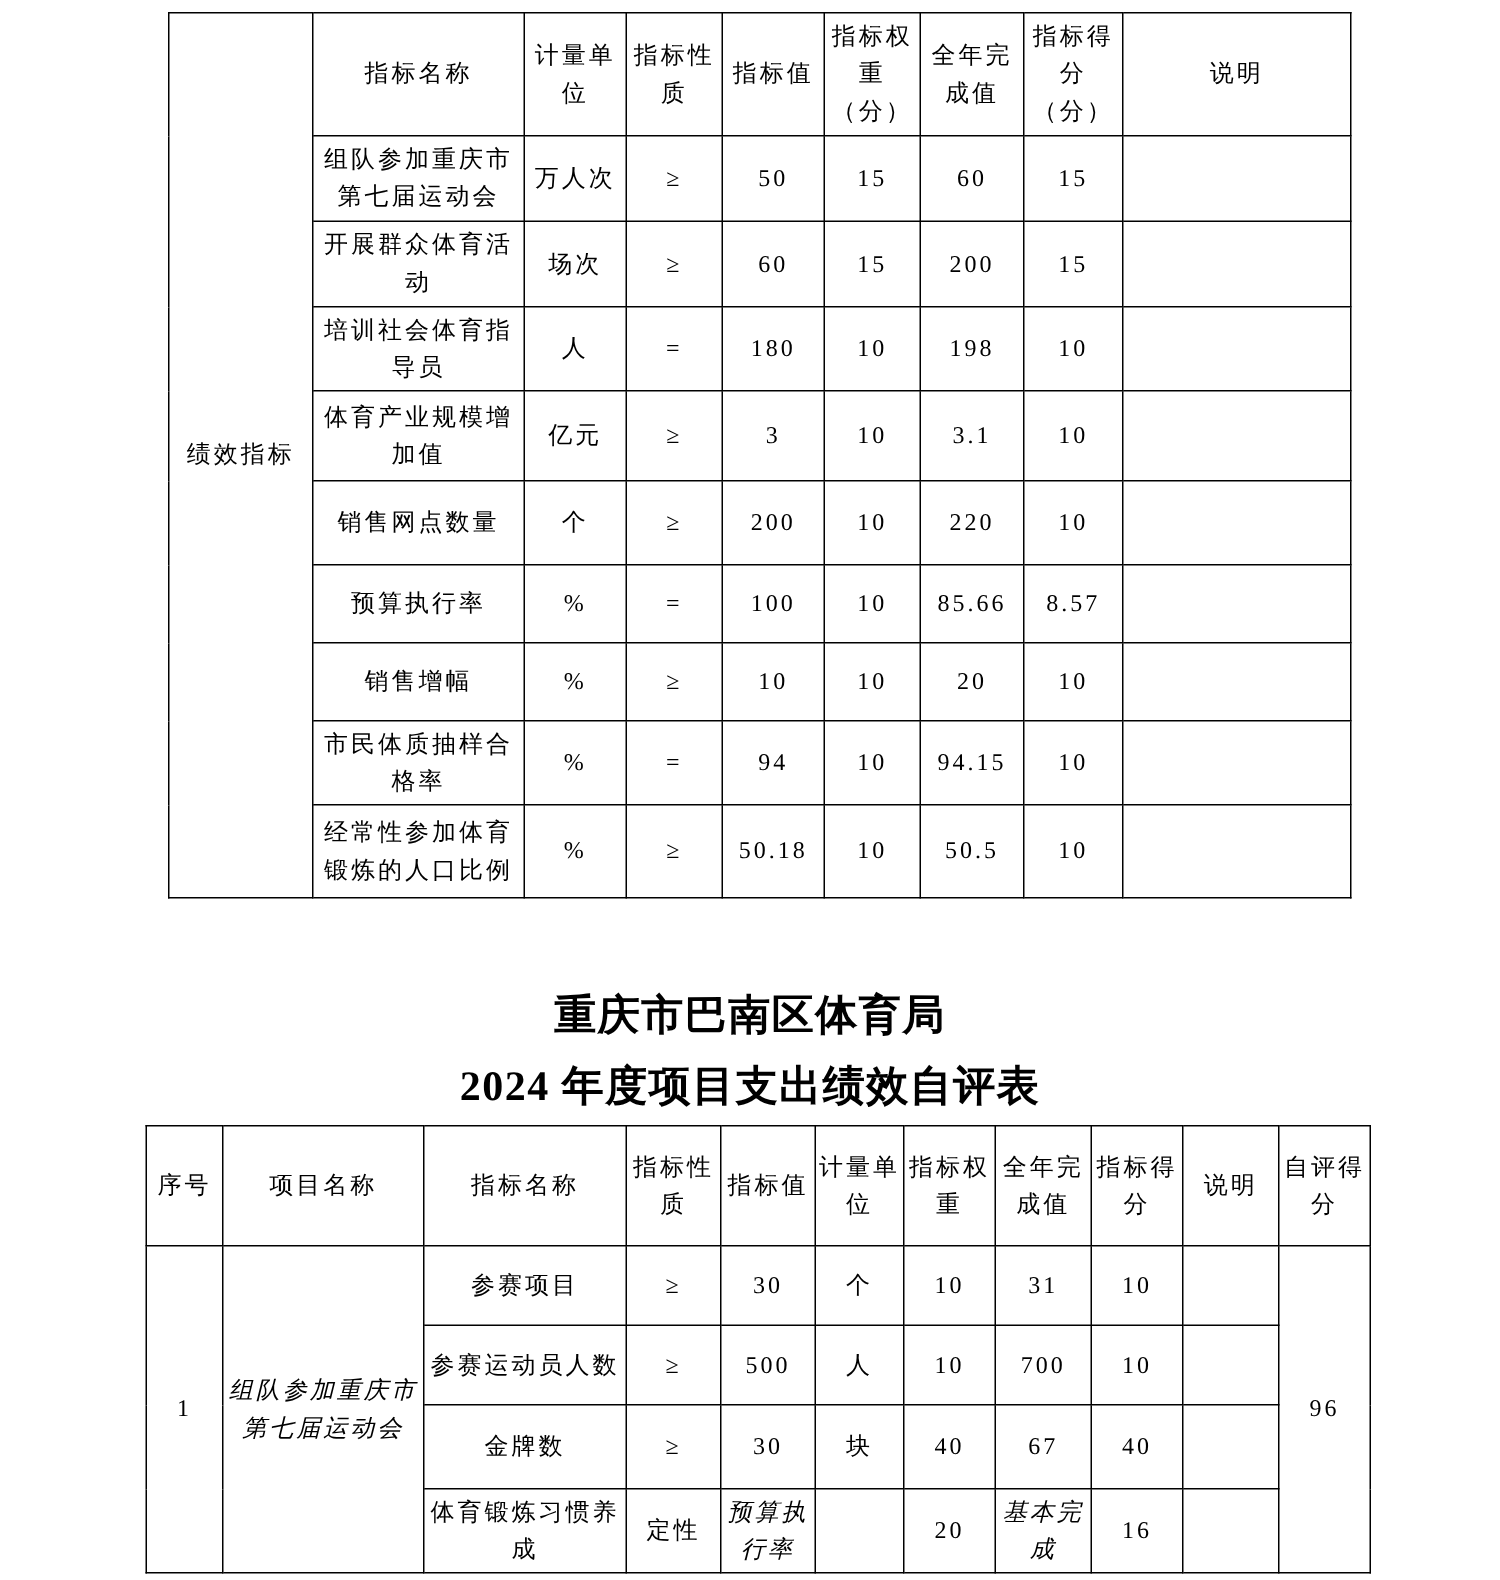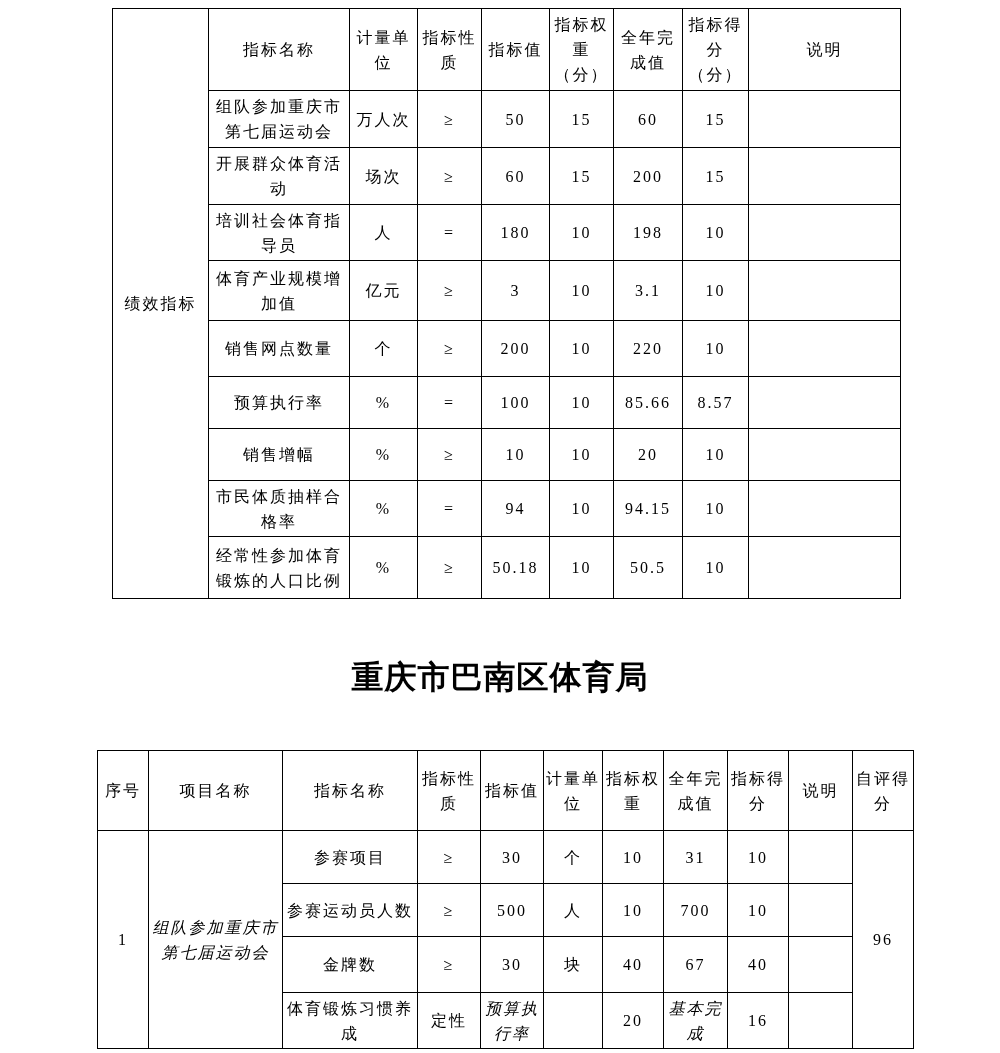--- a/index.html
+++ b/index.html
@@ -39,21 +39,21 @@
   td.num { font-size: 17px; letter-spacing: 0; font-family: Liberation Serif, serif; }
   td.sym { font-size: 17px; letter-spacing: 0; }
   td.rowhead { letter-spacing: 5px; }
   td.bb-hide { border-bottom-style: hidden; }
   .title-block {
     position: absolute;
     left: 0; top: 654px;
     width: 1000px;
     text-align: center;
     font-weight: bold;
-    font-size: 32px;
+    font-size: 28px;
     line-height: 47px;
     letter-spacing: 1px;
   }
 </style>
 </head>
 <body>
 
 <div class="page">
 
   <table class="tbl" style="left:112px; top:8px; width:788px;">
@@ -175,20 +175,21 @@
         <td class="num">10</td>
         <td class="num">50.5</td>
         <td class="num">10</td>
         <td></td>
       </tr>
     </tbody>
   </table>
 
   <div class="title-block">
     <div>重庆市巴南区体育局</div>
+    <div>2024 年度项目支出绩效自评表</div>
   </div>
 
   <table class="tbl" style="left:97px; top:750px; width:816px;">
     <colgroup>
       <col style="width:51px">
         <col style="width:134px">
         <col style="width:135px">
         <col style="width:63px">
       <col style="width:63px">
         <col style="width:59px">

